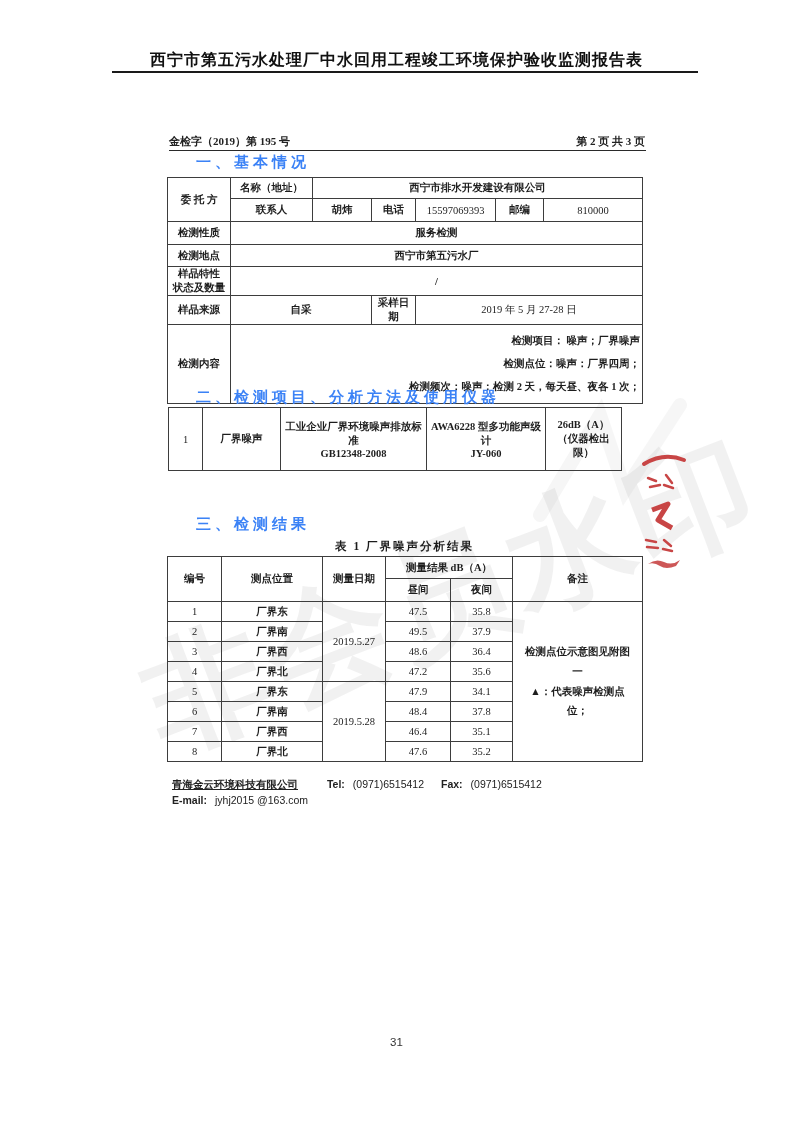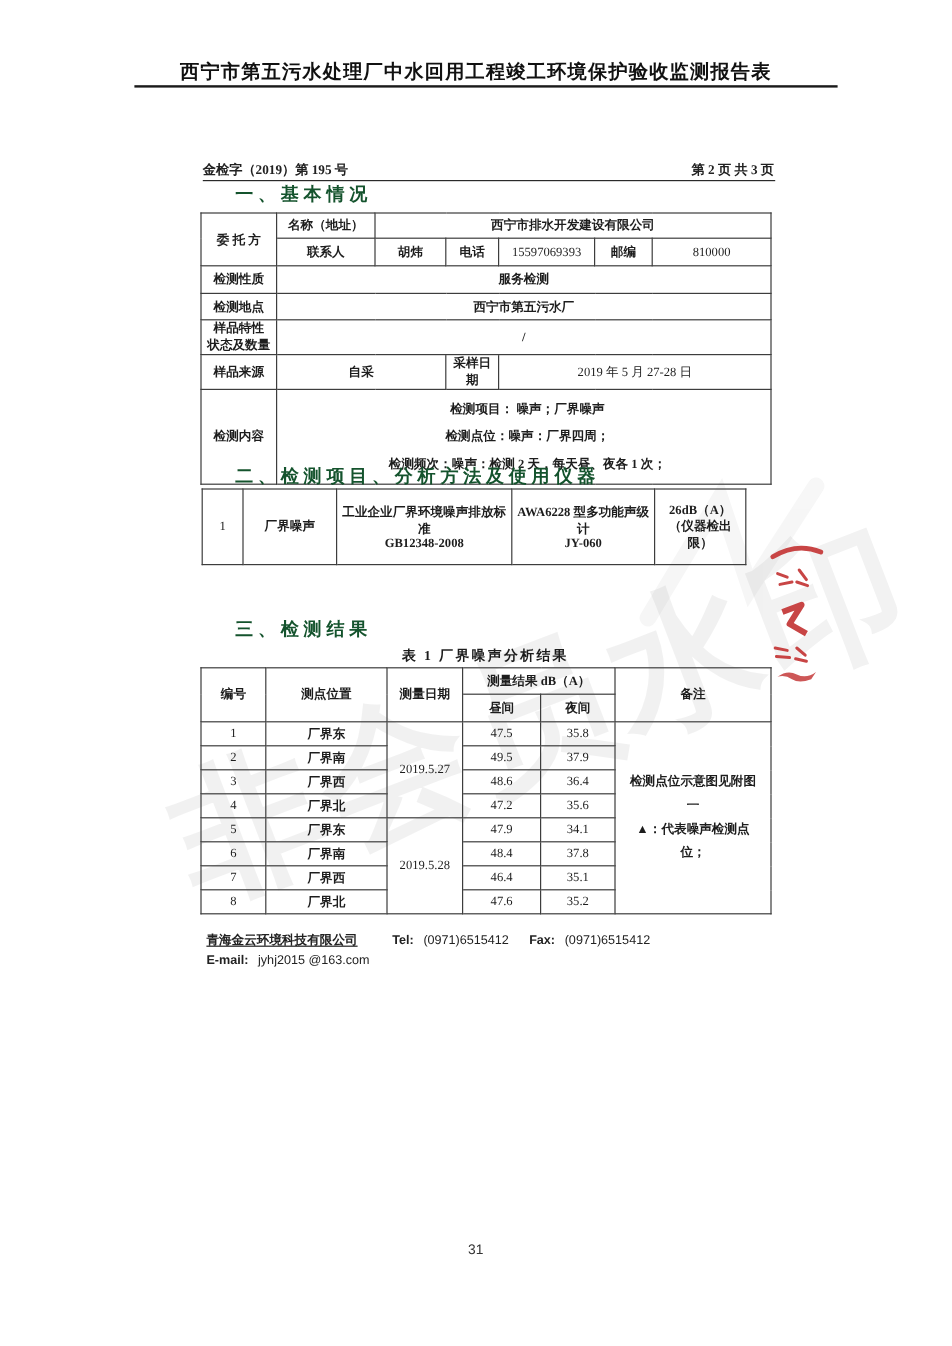--- a/index.html
+++ b/index.html
@@ -11,42 +11,42 @@
 
   
   .doc-title{top:50px;left:0;width:793px;text-align:center;font-size:16px;
     font-weight:bold;letter-spacing:1px;color:#111;}
   .title-rule{top:71px;left:112px;width:586px;height:2px;background:#1a1a1a;}
   .ref-row{top:134px;left:169px;width:476px;display:flex;justify-content:space-between;
     font-size:11px;font-weight:bold;color:#222;}
   .ref-rule{top:150px;left:169px;width:477px;height:1px;background:#2a2a2a;}
 
   
-  .sec-title{font-size:15px;font-weight:bold;letter-spacing:4px;color:#14532d;
+  .sec-title{font-size:15px;font-weight:bold;letter-spacing:4px;color:#3b82f6;
     font-family:"Liberation Sans", sans-serif;}
   .s1-title{top:153px;left:196px;}
   .s2-title{top:388px;left:196px;}
   .s3-title{top:515px;left:196px;}
 
   
   table{border-collapse:collapse;table-layout:fixed;}
   td,th{border:1px solid #3d3d3d;font-size:10.5px;text-align:center;
     vertical-align:middle;padding:0 2px;color:#1d1d1d;overflow:hidden;}
   .lbl{font-weight:600;}
   .val{font-weight:600;}
   .num{font-weight:400;font-size:10.5px;}
   .pre{white-space:pre-line;}
 
   .t1{top:177px;left:167px;width:475px;}
   .t2{top:407px;left:168px;width:453px;}
   .t2 th{font-weight:600;}
   .t3{top:556px;left:167px;width:475px;}
   .t3 th{font-weight:600;}
 
-  .content-cell{text-align:center;padding-left:8px;}
+  .content-cell{text-align:right;padding-left:8px;}
   .content-cell div{margin:9px 0;font-weight:600;}
   .remark-cell{text-align:center;padding:0 7px;line-height:1.9;font-weight:600;}
   .caption{top:539px;left:167px;width:475px;text-align:center;font-size:11.5px;
     font-weight:bold;letter-spacing:2px;}
 
   
   .footer{top:776px;left:172px;font-family:"Liberation Sans", sans-serif;
     font-size:10.5px;color:#222;line-height:16px;}
   .footer .company{font-weight:bold;text-decoration:underline;margin-right:12px;}
   .footer .flabel{font-weight:bold;margin:0 8px 0 14px;}

